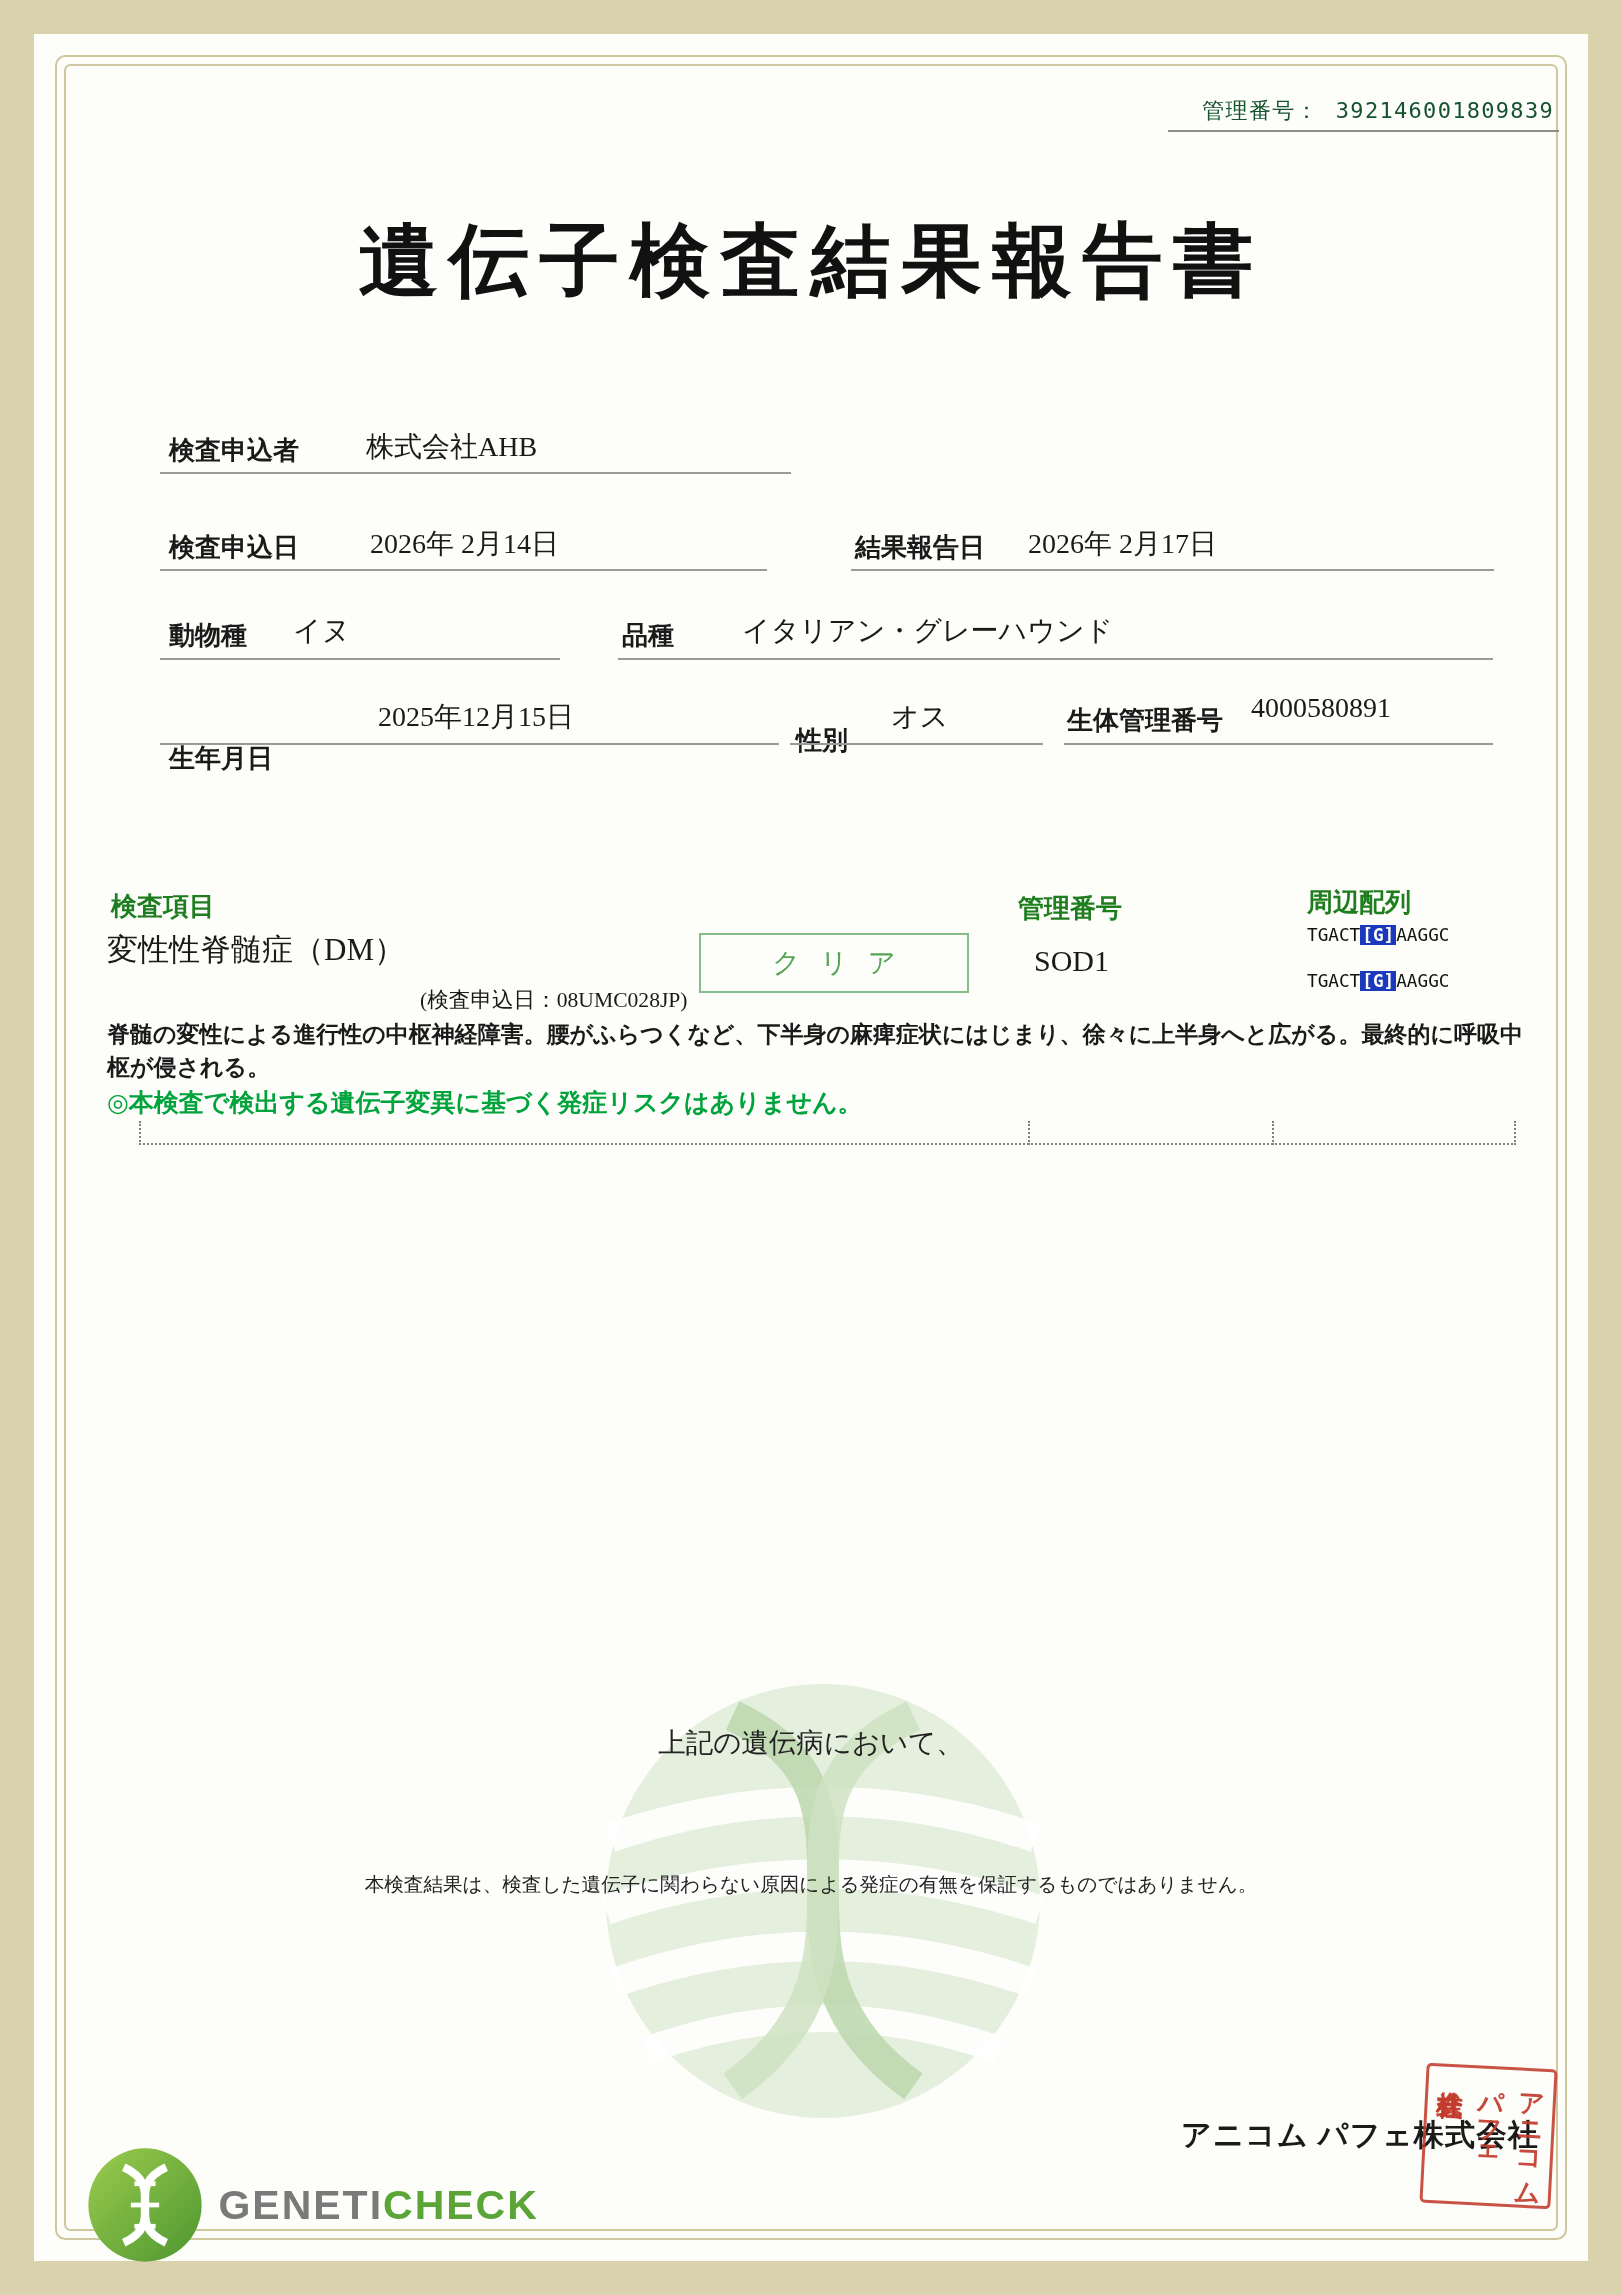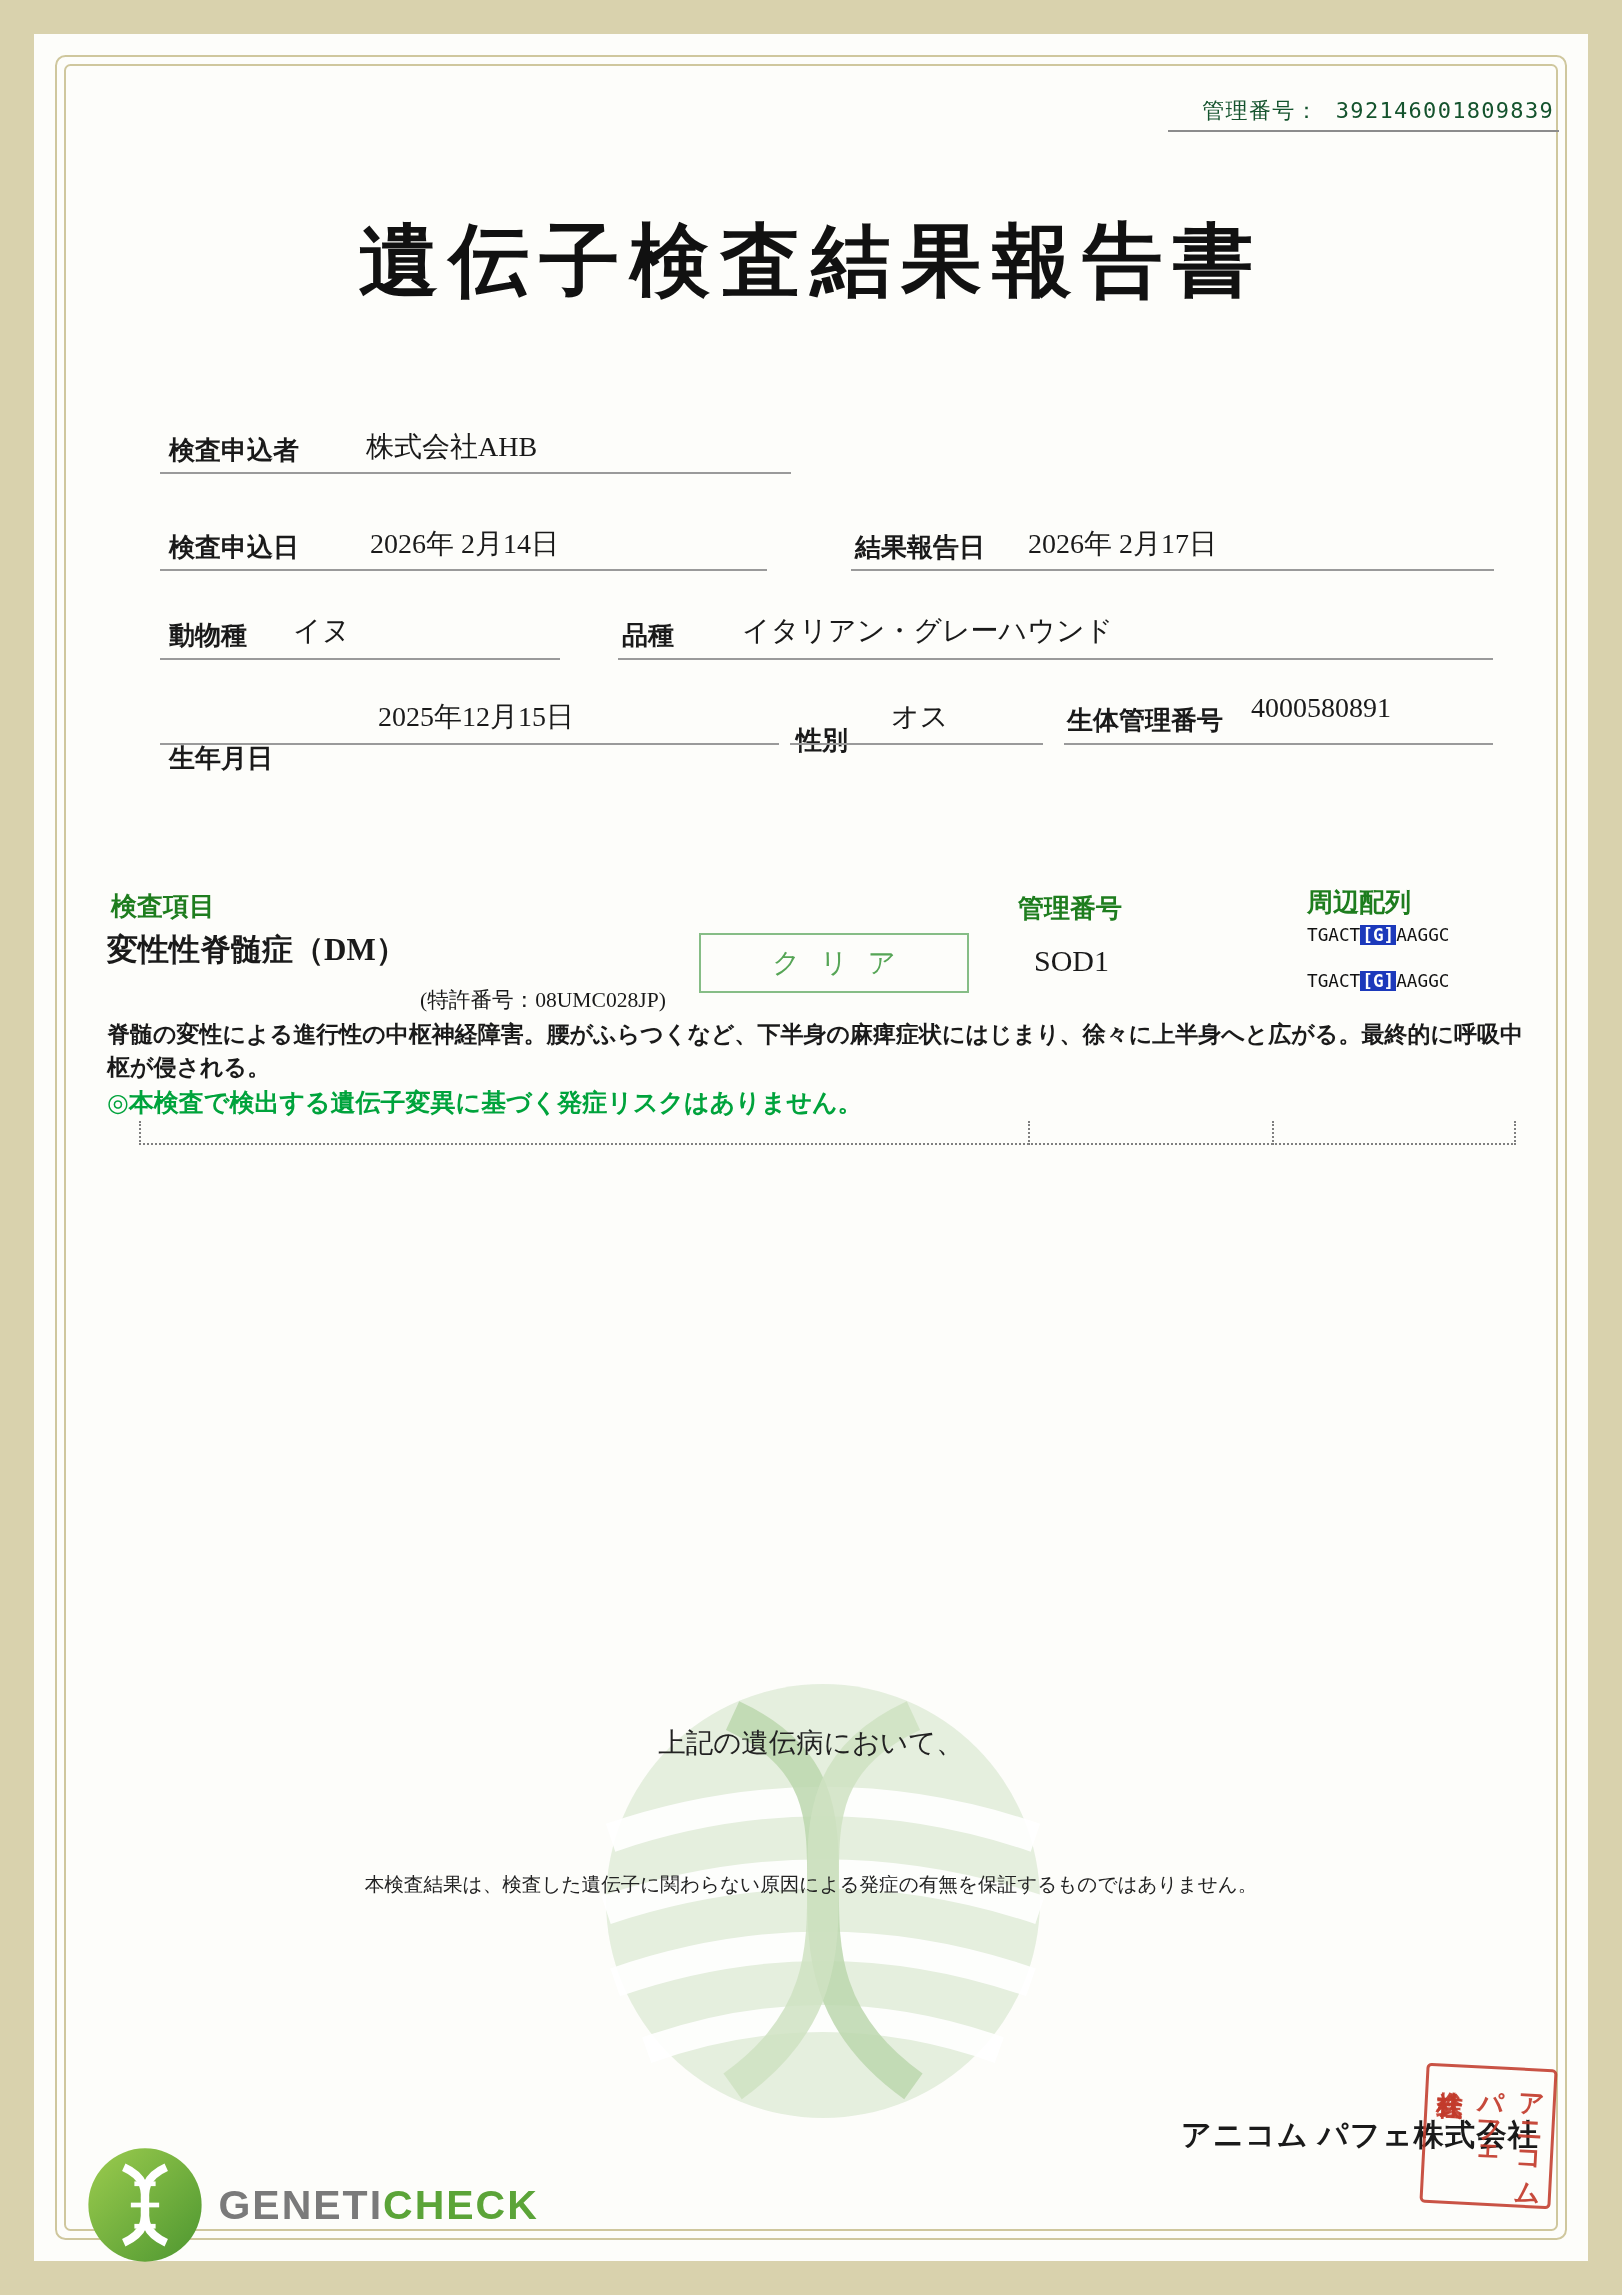--- a/index.html
+++ b/index.html
@@ -22,21 +22,21 @@
   .control-number .num { margin-left:17px; }
 
   .title { top:208px; left:0; right:0; text-align:center;
     font-size:80px; font-weight:bold; letter-spacing:10.5px; color:#111; }
 
   .lbl { font-weight:bold; font-size:26px; white-space:nowrap; }
   .val { font-size:28px; white-space:nowrap; }
 
   .green-h { color:#1e7d1e; font-weight:bold; font-size:26px; }
 
-  .disease { font-size:31px; font-weight:bold; }
+  .disease { font-size:31px; font-weight:normal; }
   .patent  { font-size:21.6px; }
 
   .result-box { left:699px; top:933px; width:270px; height:60px;
     border:2px solid #86bd86; display:flex; align-items:center; justify-content:center; }
   .result-box span { color:#56a556; font-size:27.5px; letter-spacing:19.6px; padding-left:19.6px; }
 
   .gene { font-size:30px; }
 
   .seq { left:1307px; font-family:"DejaVu Sans Mono",monospace; font-size:17.7px; color:#111; }
   .seq .allele { background:#1c39bb; color:#fff; font-weight:bold; padding:0 2px; }
@@ -115,21 +115,21 @@
   <div class="uline" style="left:790px; top:743px; width:253px;"></div>
   <div class="abs lbl" style="left:1067px; top:703px;">生体管理番号</div>
   <div class="abs val" style="left:1251px; top:692px;">4000580891</div>
   <div class="uline" style="left:1064px; top:743px; width:429px;"></div>
 
   <div class="abs green-h" style="left:111px; top:889px;">検査項目</div>
   <div class="abs green-h" style="left:1018px; top:891px;">管理番号</div>
   <div class="abs green-h" style="left:1307px; top:885px;">周辺配列</div>
 
   <div class="abs disease" style="left:107px; top:929px;">変性性脊髄症（DM）</div>
-  <div class="abs patent" style="left:420px; top:985px;">(特許番号：08UMC028JP)</div>
+  <div class="abs patent" style="left:420px; top:985px;">(検査申込日：08UMC028JP)</div>
 
   <div class="abs result-box">
     <span>クリア</span>
   </div>
 
   <div class="abs gene" style="left:1034px; top:944px;">SOD1</div>
 
   <div class="abs seq" style="top:925px;">
     <span>TGACT</span><span class="allele">[G]</span><span>AAGGC</span>
   </div>

